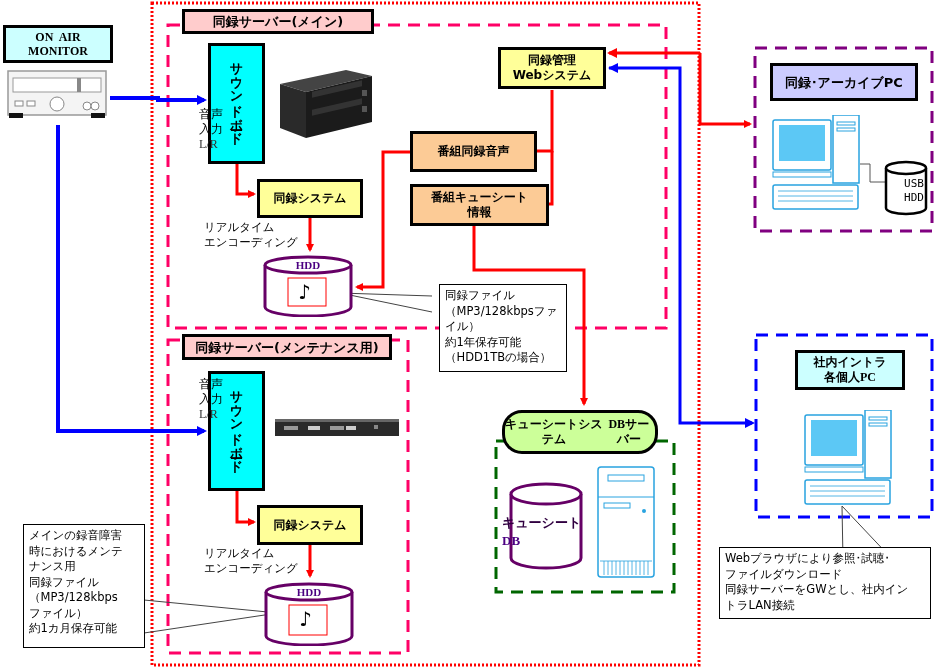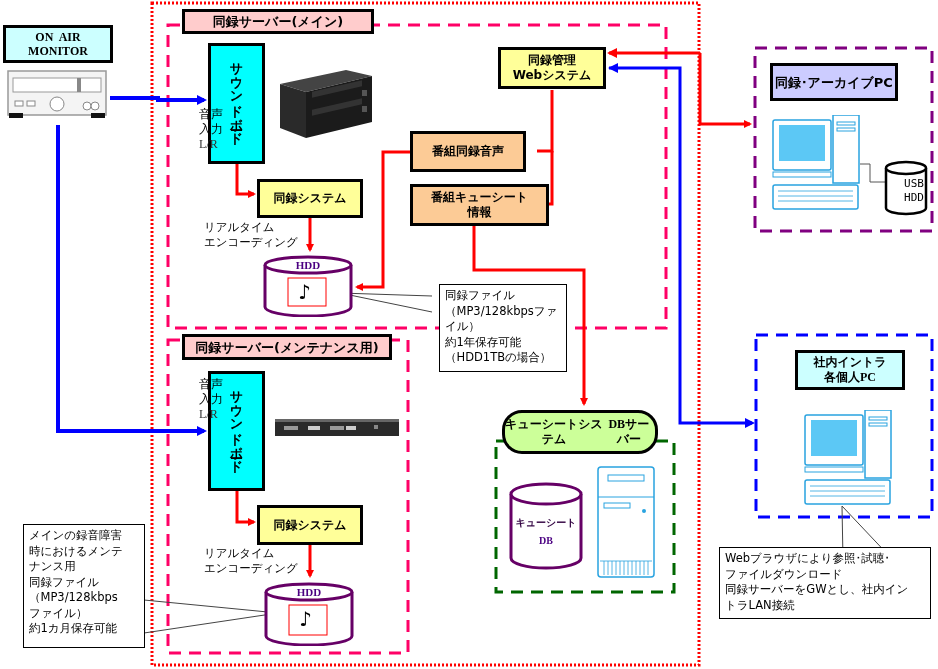--- a/index.html
+++ b/index.html
@@ -126,21 +126,21 @@
     <rect x="26" y="23" width="38" height="28" fill="#fff" stroke="#ff0000" stroke-width="1"></rect>
   </svg>
   <span class="abs serif" style="left:0;width:92px;top:4px;text-align:center;font-weight:bold;font-size:11px;color:#4b0082;">HDD</span>
   <span class="abs" style="left:36px;top:25px;font-size:20px;">♪</span>
 </div>
 
 <div class="box yellow" style="left:498px;top:47px;width:108px;height:42px;flex-direction:column;">
   <span>同録管理</span>
   <span>Webシステム</span>
 </div>
-<div class="box peach" style="left:410px;top:131px;width:116px;height:41px;text-align:right;">
+<div class="box peach" style="left:410px;top:131px;width:127px;height:41px;text-align:right;">
   <span>番組同録音声</span>
 </div>
 <div class="box peach" style="left:410px;top:184px;width:139px;height:42px;flex-direction:column;">
   <span>番組キューシート</span>
   <span>情報</span>
 </div>
 
 <div class="note" style="left:439px;top:284px;width:128px;height:88px;">
   <div>同録ファイル</div>
   <div>（MP3/128kbpsファ</div>
@@ -190,21 +190,21 @@
 <div class="note" style="left:23px;top:524px;width:122px;height:124px;">
   <div>メインの録音障害</div>
   <div>時におけるメンテ</div>
   <div>ナンス用</div>
   <div>同録ファイル</div>
   <div>（MP3/128kbps</div>
   <div>ファイル）</div>
   <div>約1カ月保存可能</div>
 </div>
 
-<div class="box lav" style="left:770px;top:63px;width:128px;height:38px;font-size:13px;">
+<div class="box lav" style="left:770px;top:63px;width:148px;height:38px;font-size:13px;">
   <span>同録･アーカイブPC</span>
 </div>
 <svg class="abs" style="left:770px;top:115px;" width="92" height="96" viewBox="0 0 92 96">
   <rect x="3" y="5" width="58" height="50" rx="2" fill="#fff" stroke="#29a3e0" stroke-width="1.5"></rect>
   <rect x="9" y="10" width="46" height="36" fill="#5cc8f5"></rect>
   <rect x="3" y="57" width="58" height="5" fill="#fff" stroke="#29a3e0"></rect>
   <rect x="63" y="0" width="26" height="68" fill="#fff" stroke="#29a3e0" stroke-width="1.5"></rect>
   <rect x="67" y="7" width="18" height="3" fill="#fff" stroke="#29a3e0"></rect>
   <rect x="67" y="13" width="18" height="3" fill="#fff" stroke="#29a3e0"></rect>
   <rect x="3" y="70" width="85" height="24" rx="2" fill="#fff" stroke="#29a3e0" stroke-width="1.5"></rect>
@@ -230,21 +230,21 @@
 
 <div class="box green" style="left:502px;top:410px;width:156px;height:44px;flex-direction:row;border-radius:20px;">
   <span>キューシートシステム</span>
   <span class="serif">DBサーバー</span>
 </div>
 <div class="abs" style="left:508px;top:482px;width:76px;height:88px;">
   <svg width="76" height="88" viewBox="0 0 76 88">
     <path d="M3,12 L3,76 A35,10 0 0 0 73,76 L73,12" fill="#fff" stroke="#660066" stroke-width="3"></path>
     <ellipse cx="38" cy="12" rx="35" ry="10" fill="#fff" stroke="#660066" stroke-width="3"></ellipse>
   </svg>
-  <div class="abs" style="left:-6px;top:32px;width:88px;text-align:center;font-weight:bold;font-size:10px;line-height:18px;color:#4b0082;">
+  <div class="abs" style="left:-6px;top:32px;width:88px;font-weight:bold;font-size:13px;line-height:18px;color:#4b0082;">
     <div style="color:#300040;">キューシート</div>
     <div class="serif">DB</div>
   </div>
 </div>
 <svg class="abs" style="left:596px;top:463px;" width="60" height="116" viewBox="0 0 60 116">
   <rect x="2" y="4" width="56" height="110" rx="3" fill="#fff" stroke="#29a3e0" stroke-width="1.5"></rect>
   <rect x="12" y="12" width="36" height="6" fill="#fff" stroke="#29a3e0"></rect>
   <line x1="2" y1="34" x2="58" y2="34" stroke="#29a3e0"></line>
   <rect x="8" y="40" width="26" height="5" fill="#fff" stroke="#29a3e0"></rect>
   <circle cx="48" cy="48" r="2" fill="#29a3e0"></circle>

